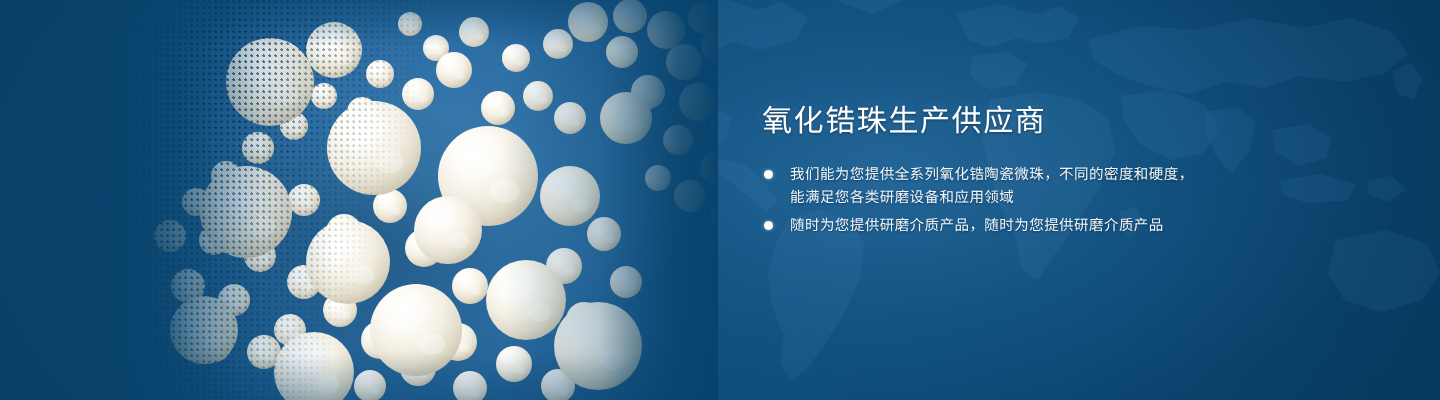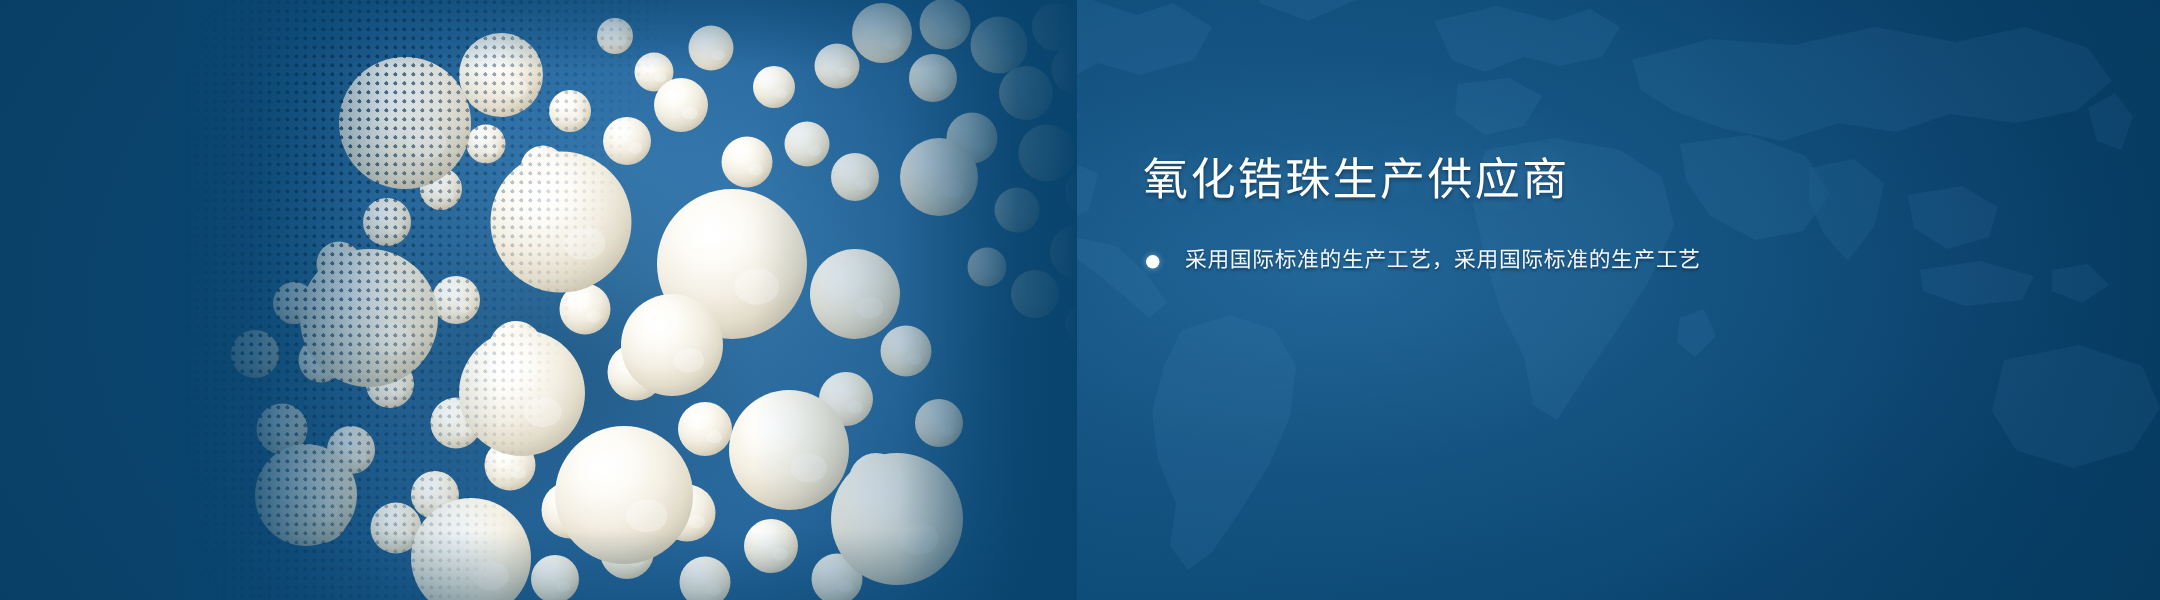--- a/index.html
+++ b/index.html
@@ -317,23 +317,28 @@
     <div class="halftone"></div>
     <div class="photo-fade"></div>
   </div>
 
   <div class="content">
 
     <h1 class="headline">氧化锆珠生产供应商</h1>
 
     <ul class="bullets">
 
-
-
       <li class="bullet">
         <span class="dot"></span>
-        <span class="bullet-line">采用国际标准的生产工艺，采用国际标准的生产工艺</span>
+        <span class="bullet-line">我们能为您提供全系列氧化锆陶瓷微珠，不同的密度和硬度，</span>
+        <span class="bullet-line">能满足您各类研磨设备和应用领域</span>
+      </li>
+
+
+      <li class="bullet">
+        <span class="dot"></span>
+        <span class="bullet-line">随时为您提供研磨介质产品，随时为您提供研磨介质产品</span>
       </li>
 
     </ul>
   </div>
 
 </div>
 
 </body></html>

